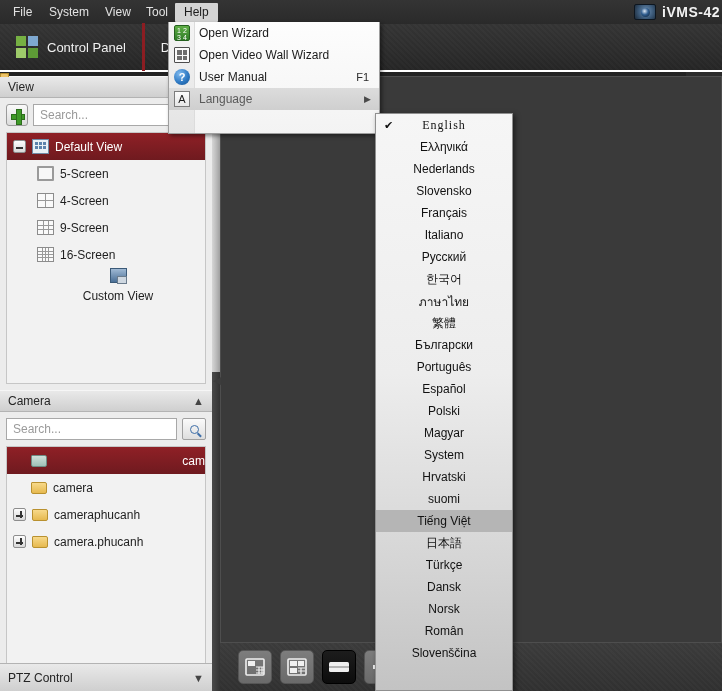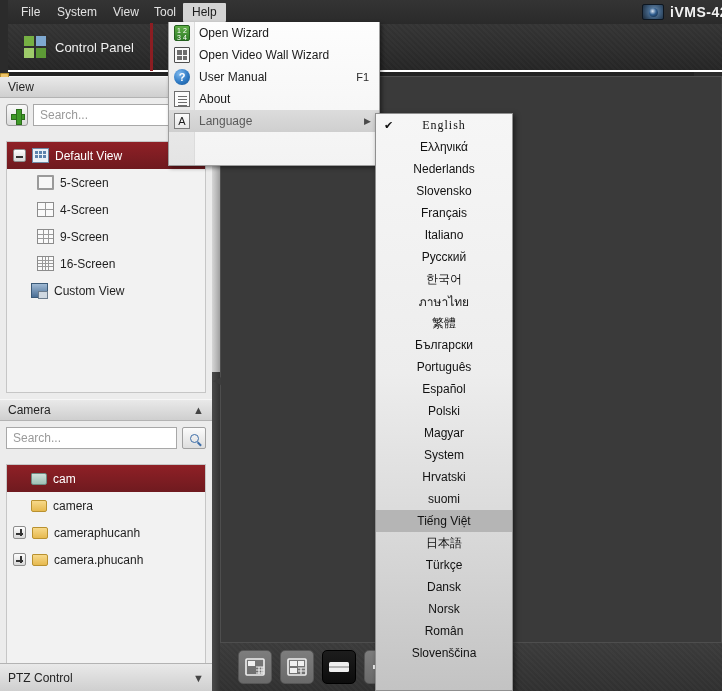--- a/index.html
+++ b/index.html
@@ -7,21 +7,21 @@
   body {
     font-family: "Liberation Sans", sans-serif;
     font-size: 12px;
     background:#2b2b2b;
     position:relative;
     -webkit-font-smoothing: antialiased;
   }
 
   
   #app-chrome{
-    position:absolute; left:8px; top:0; width:686px; height:76px;
+    position:absolute; left:0; top:0; width:686px; height:76px;
     background:linear-gradient(180deg,#2f2f2f 0%,#272727 45%,#222 100%);
     padding-left:48px;
   }
   #menubar{
     position:absolute; left:0; top:0; width:722px; height:24px;
     background:linear-gradient(180deg,#343434 0%,#2a2a2a 100%);
   }
   .menu-item{
     position:absolute; top:3px; height:19px; line-height:19px;
     color:#e3e3e3; font-size:12px; padding:0 9px; cursor:default;
@@ -105,21 +105,21 @@
     background:linear-gradient(180deg,#fbfbfb,#dedede);
     display:flex;align-items:center;justify-content:center; flex:none;
   }
   .mag{
     width:9px;height:9px;border:1.6px solid #3e6ea8;border-radius:50%;
     position:relative; display:block;
   }
   .mag:after{content:"";position:absolute;right:-4px;bottom:-3px;width:5px;height:1.6px;background:#3e6ea8;transform:rotate(45deg);}
 
   .tree{
-    margin:9px 6px 6px 6px; background:#f2f2f2; border:1px solid #c6c6c6;
+    margin:0 6px 6px 6px; background:#f2f2f2; border:1px solid #c6c6c6;
     overflow:hidden;
   }
   #view-tree{ height:252px; }
   #camera-tree{ height:218px; }
 
   .node{
     height:27px; display:flex; align-items:center; gap:6px;
     padding-left:6px; font-size:12px; color:#1e1e1e; white-space:nowrap;
   }
   .node.sel{
@@ -199,21 +199,21 @@
     border:1px solid #565656;
   }
   .tbtn.dark{
     background:linear-gradient(180deg,#1c1c1c 0%,#0c0c0c 100%);
     border:1px solid #000;
   }
   .tbtn svg{ display:block; }
 
   
   #help-menu{
-    position:absolute; left:168px; top:22px; width:212px; height:144px;
+    position:absolute; left:168px; top:22px; width:212px; height:112px;
     background:linear-gradient(180deg,#fdfdfd 0%,#f3f3f3 100%);
     border:1px solid #9e9e9e; border-top:none;
     box-shadow:2px 2px 4px rgba(0,0,0,.45);
     z-index:40;
   }
   #help-menu .gutter{
     position:absolute;left:0;top:0;width:26px;height:100%;
     background:linear-gradient(180deg,#f4f4f4,#e4e4e4);
     border-right:1px solid #dcdcdc;
   }
@@ -400,40 +400,40 @@
         <b style="left:4px;top:0;width:1px;height:13px;"></b>
           <b style="left:7px;top:0;width:1px;height:13px;"></b>
           <b style="left:10px;top:0;width:1px;height:13px;"></b>
         <b style="left:0;top:3px;width:15px;height:1px;"></b>
           <b style="left:0;top:6px;width:15px;height:1px;"></b>
           <b style="left:0;top:9px;width:15px;height:1px;"></b>
       </span>
       <span>16-Screen</span>
     </div>
 
-    <div class="node" style="padding-left:24px;">
+    <div class="node" style="padding-left:24px;flex-direction:column;">
       <span class="ic ic-custom"></span>
       <span>Custom View</span>
     </div>
   </div>
 
   <div class="panel-header">
     <span>Camera</span>
     <span class="chev">▲</span>
   </div>
 
   <div class="search-row">
     <div class="search-box">Search...</div>
     <div class="mag-btn">
         <span class="mag"></span>
       </div>
   </div>
 
   <div class="tree" id="camera-tree">
-    <div class="node sel" style="padding-left:24px;">
+    <div class="node sel" style="padding-left:24px;justify-content:space-between;">
       <span class="ic-folder open"></span>
       <span>cam</span>
     </div>
     <div class="node" style="padding-left:24px;">
       <span class="ic-folder"></span>
       <span>camera</span>
     </div>
     <div class="node">
       <span class="expander plus"></span>
       <span class="ic-folder"></span>
@@ -474,24 +474,20 @@
       </span>
     <span>Open Video Wall Wizard</span>
   </div>
 
   <div class="mrow">
     <span class="mico ico-help">?</span>
     <span>User Manual</span>
     <span class="acc">F1</span>
   </div>
 
-  <div class="mrow">
-    <span class="mico ico-doc"></span>
-    <span>About</span>
-  </div>
 
   <div class="mrow hl">
     <span class="mico ico-lang">A</span>
     <span>Language</span>
     <span class="arrow">▶</span>
   </div>
 </div>
 
 <div id="lang-menu">
     <div class="lrow checked">

